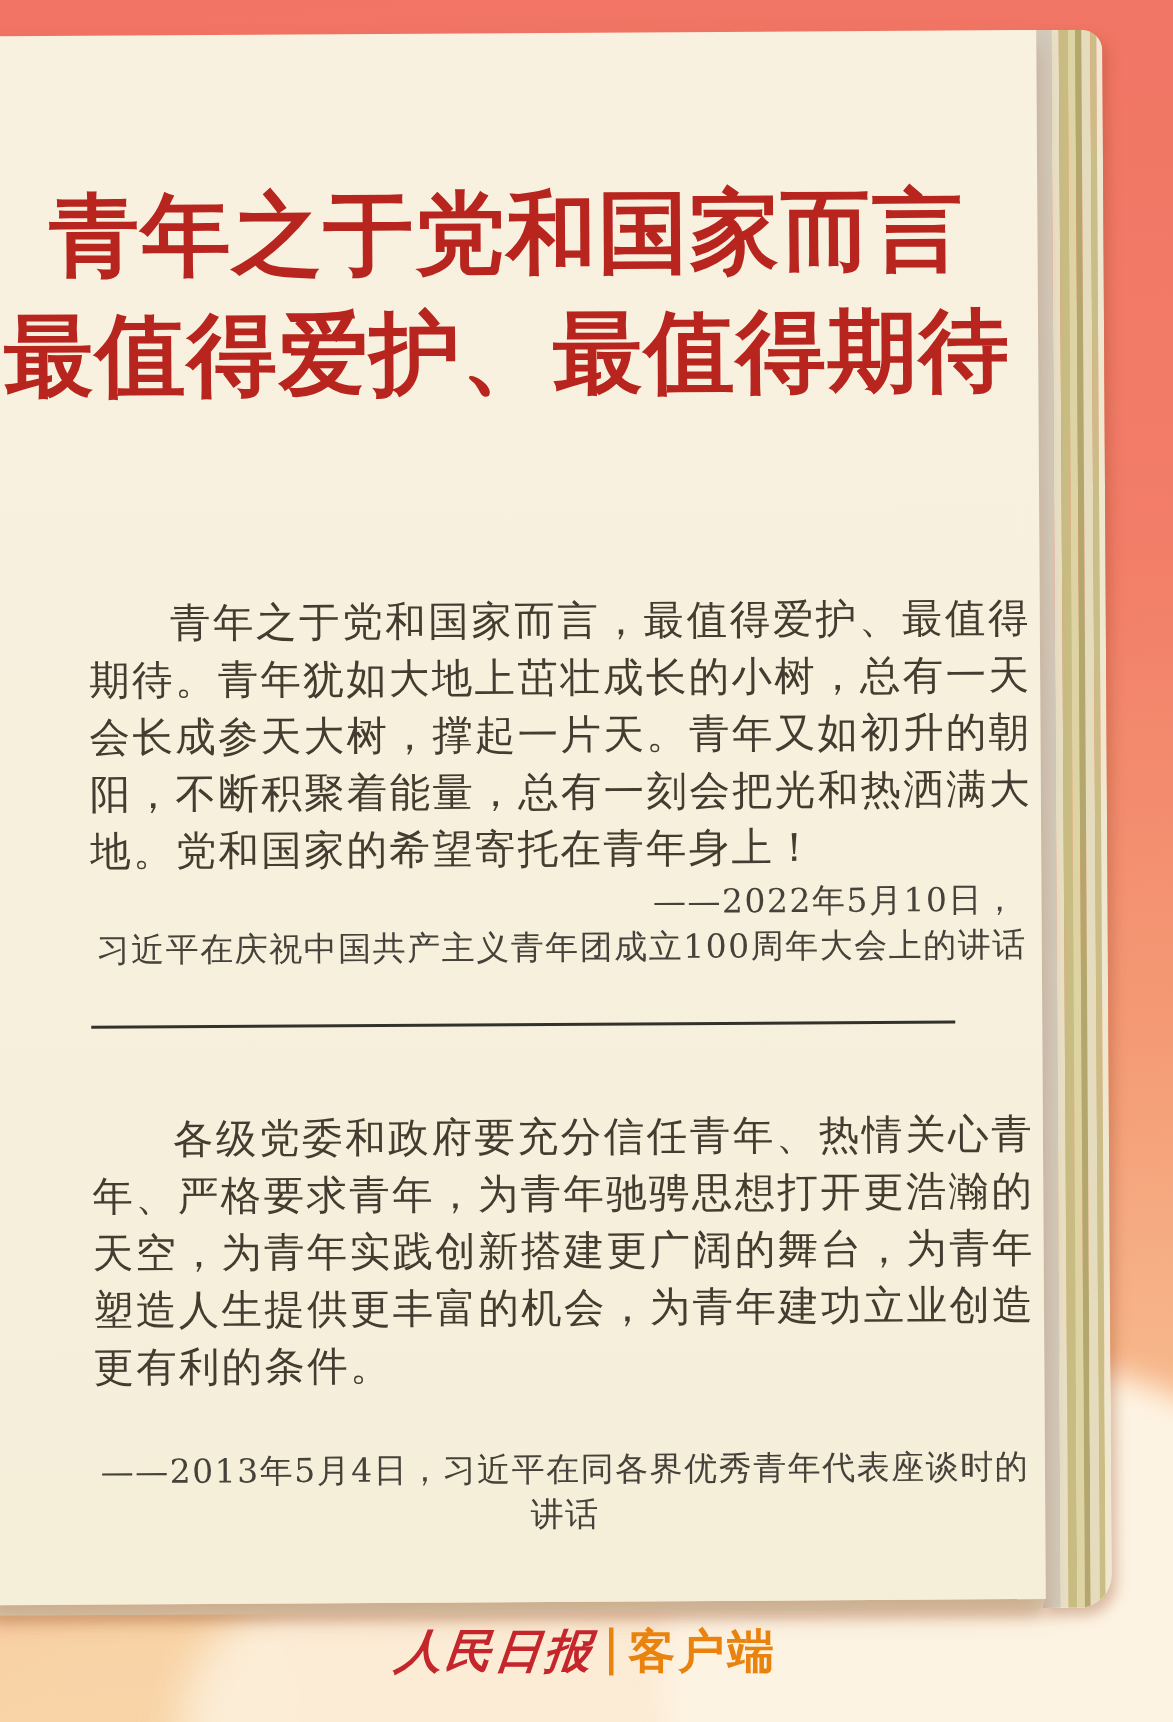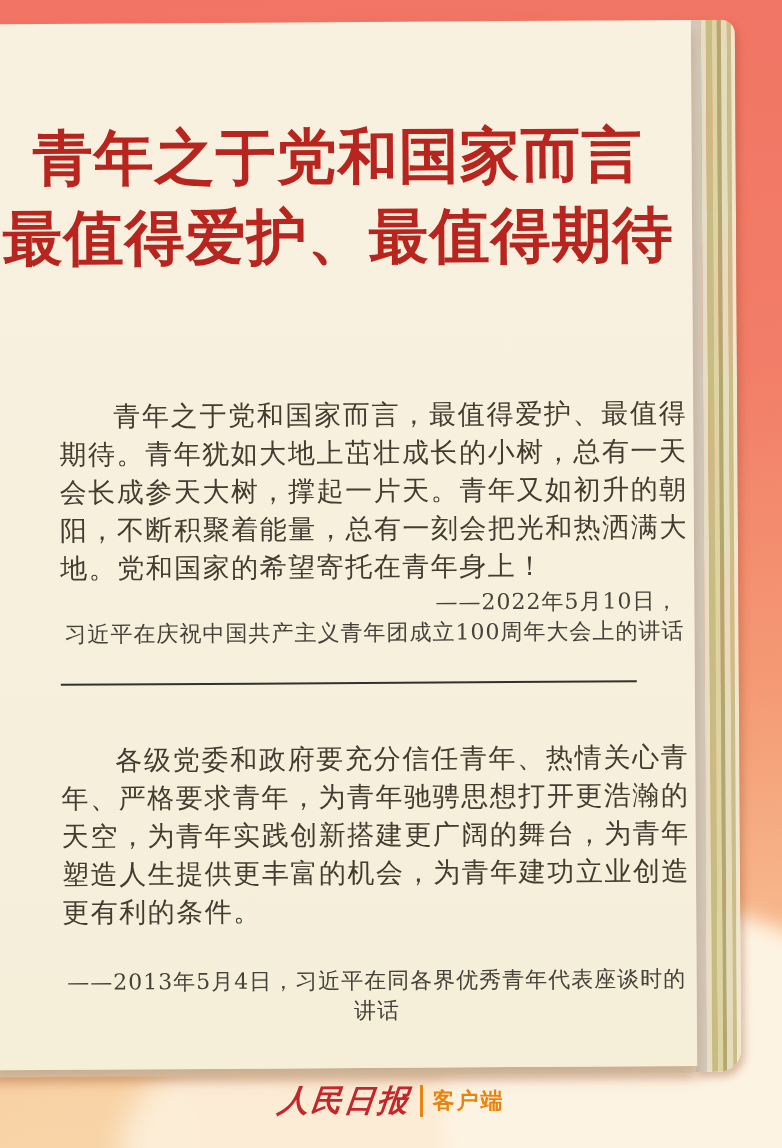--- a/index.html
+++ b/index.html
@@ -59,21 +59,21 @@
   .quote2{margin-top:56px;}
   .attribution2{margin-top:36px;font-size:22px;line-height:30px;color:#46413a;
     letter-spacing:1px;text-align:center;}
 
   
   .footer-logo{position:absolute;left:0;right:0;top:1080px;display:flex;
     align-items:center;justify-content:center;gap:10px;}
   .brand-cn{font-size:31px;font-weight:700;font-style:italic;color:var(--logo_red);
     letter-spacing:2px;transform:skewX(-6deg);font-family:"DejaVu Serif","Liberation Serif",serif;}
   .brand-sep{width:3px;height:32px;background:var(--logo_orange);}
-  .brand-suffix{font-size:22px;font-weight:800;color:var(--logo_orange);letter-spacing:2px;
+  .brand-suffix{font-size:31px;font-weight:800;color:var(--logo_orange);letter-spacing:2px;
     font-family:"DejaVu Sans","Liberation Sans",sans-serif;}
 </style>
 </head>
 <body>
 
 <div class="stage">
 
   <div class="cloud cloud-left-band"></div>
   <div class="cloud cloud-left-1"></div>
   <div class="cloud cloud-left-2"></div>

